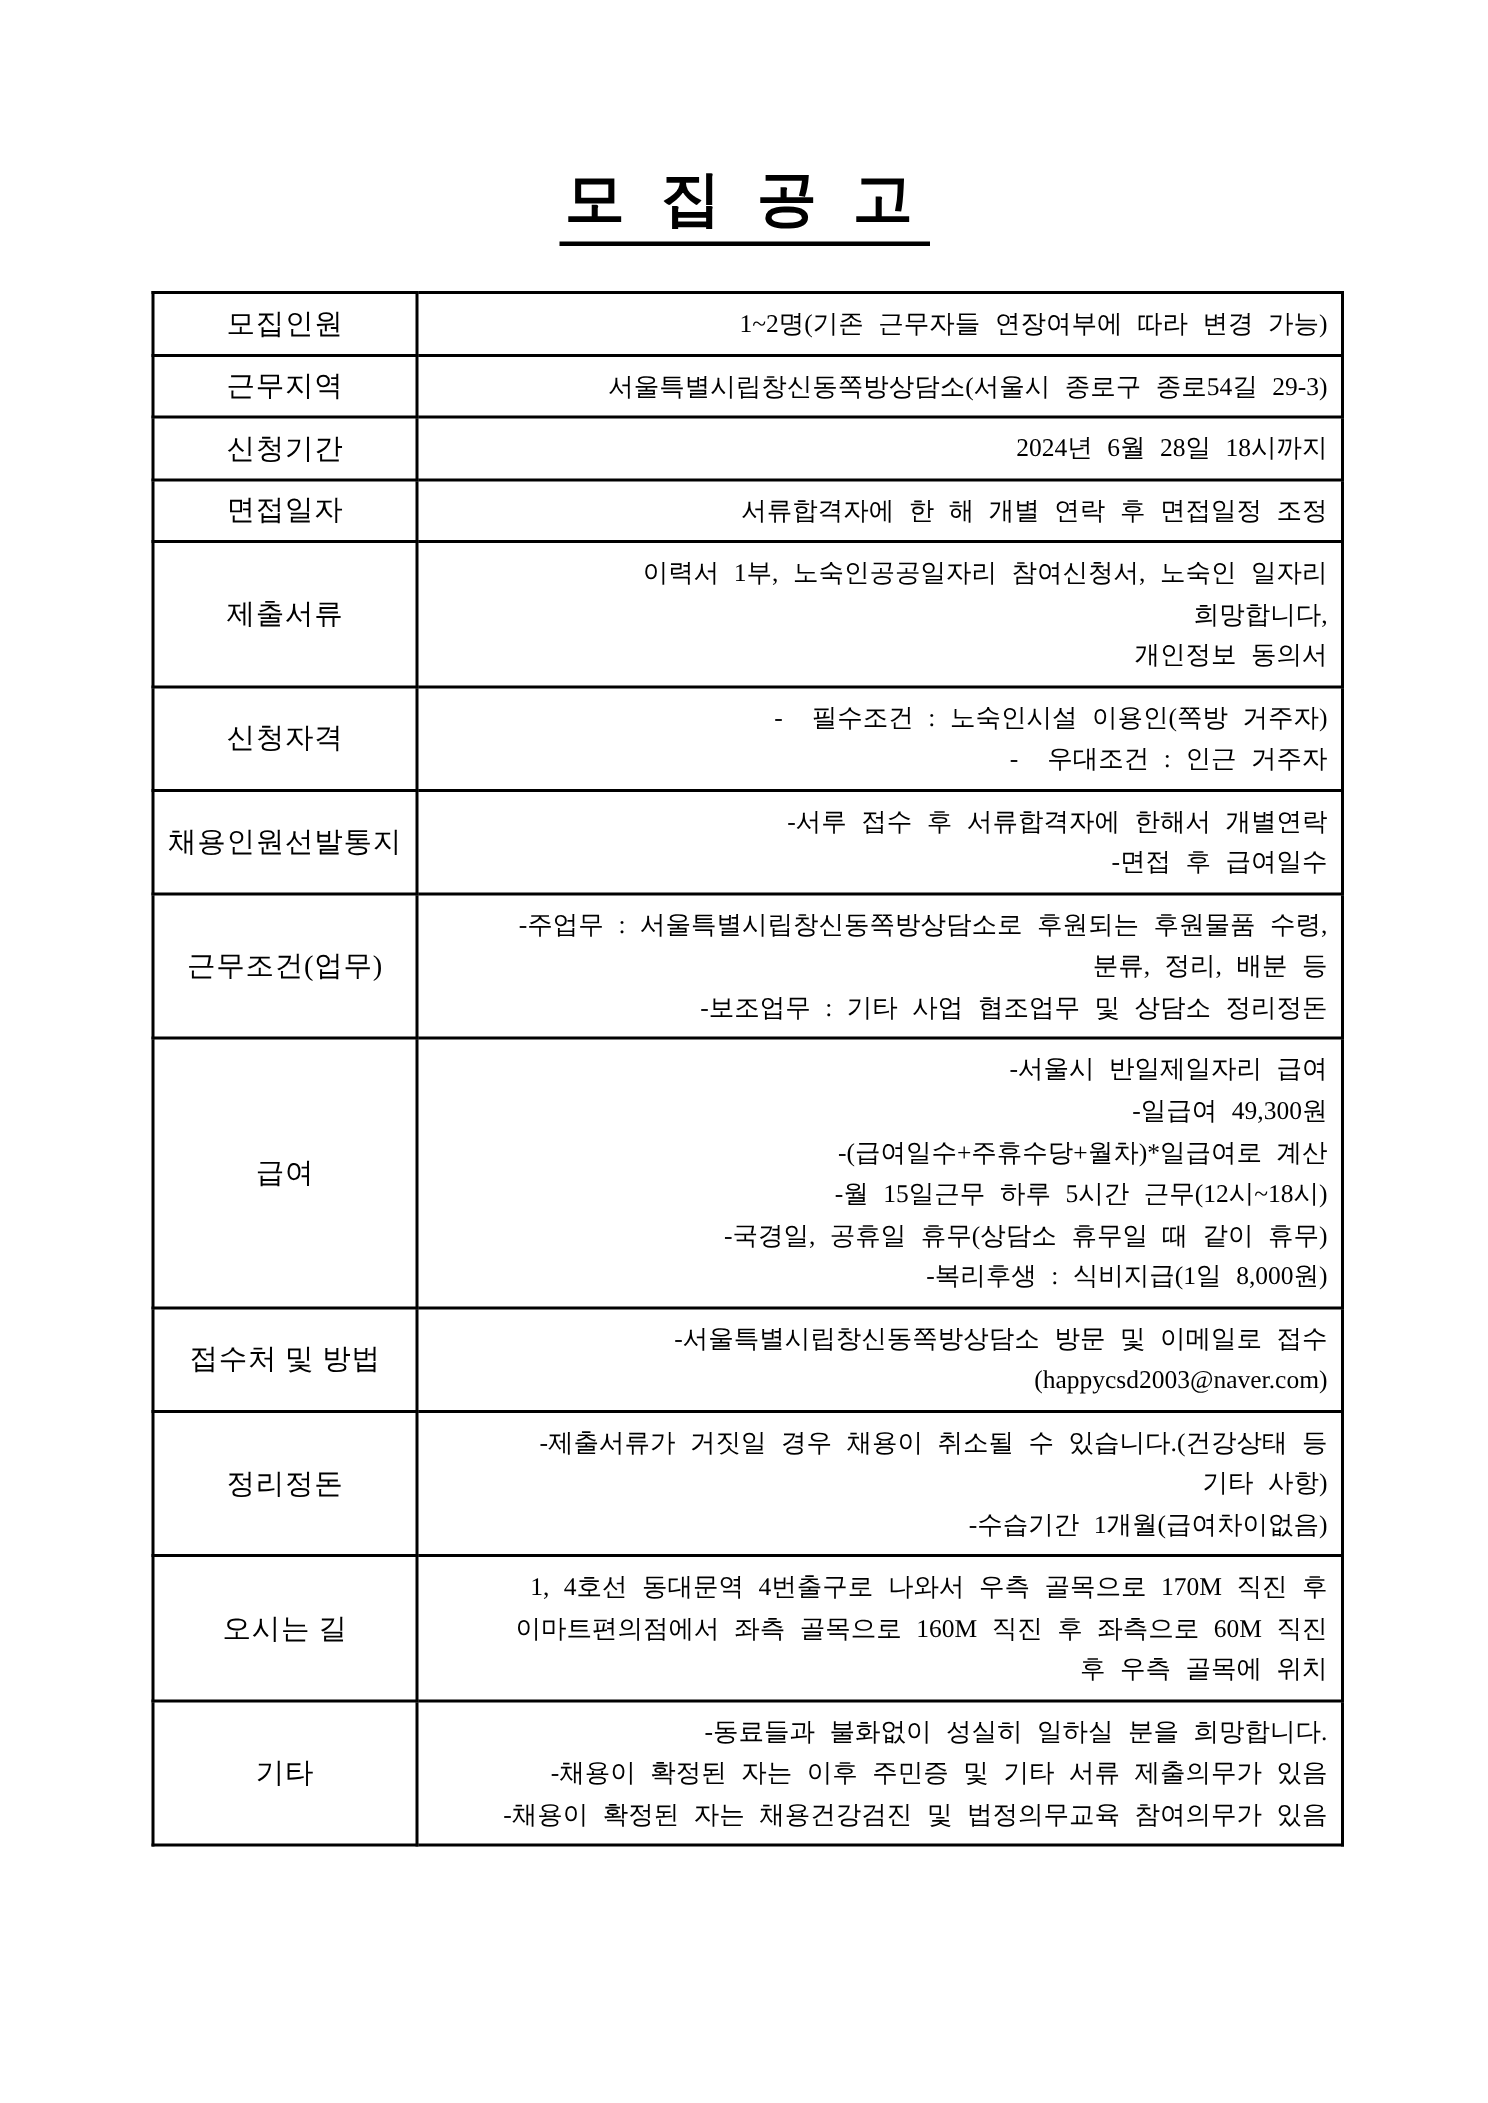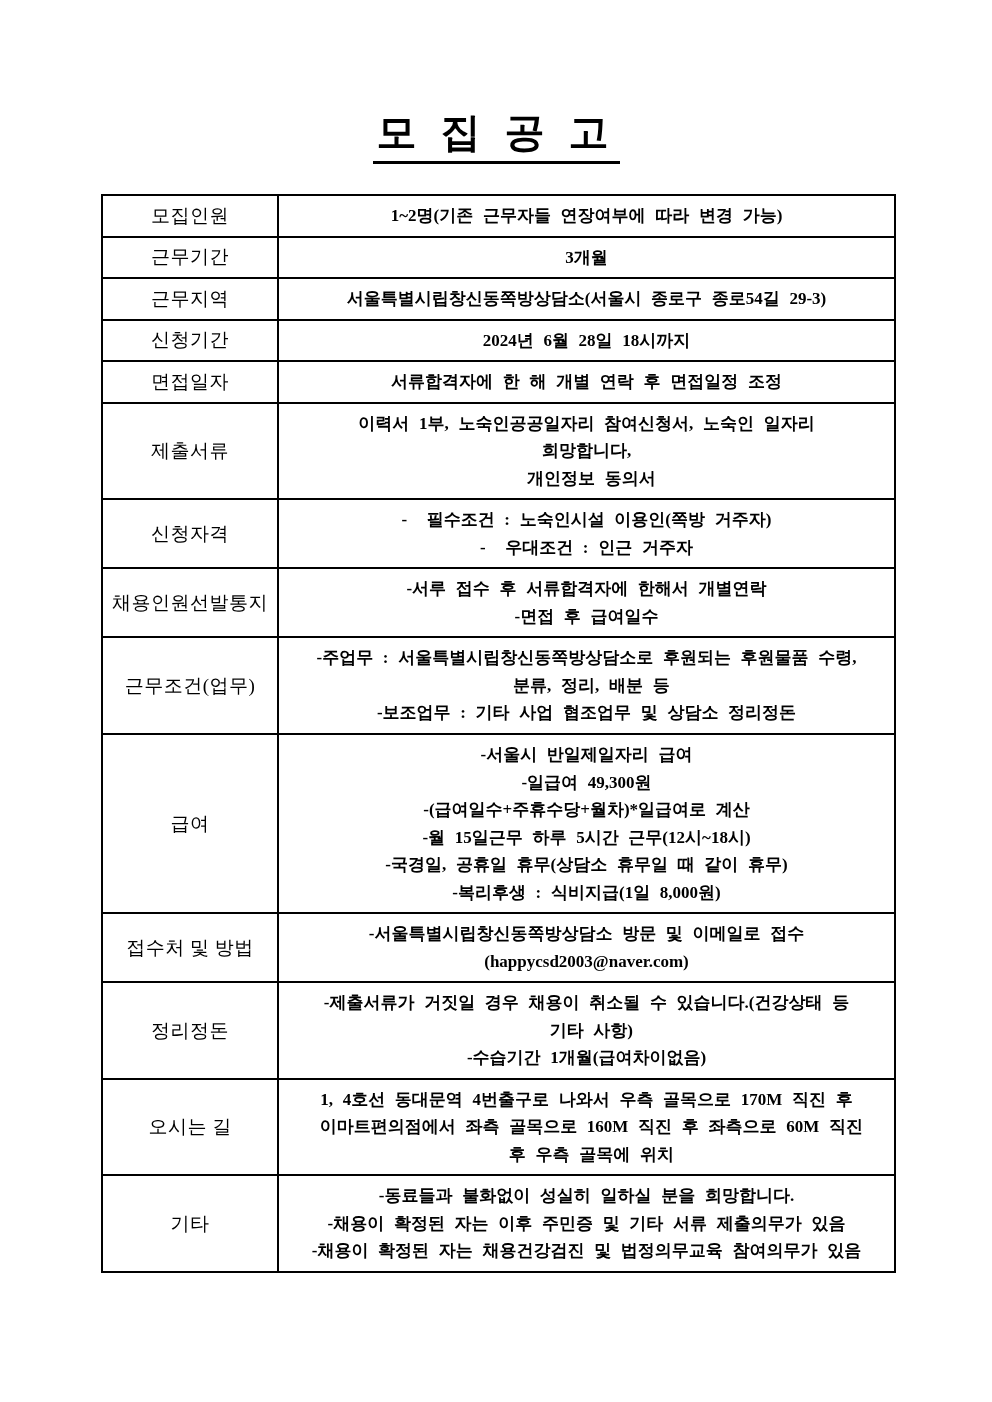--- a/index.html
+++ b/index.html
@@ -46,22 +46,21 @@
   td.label-cell {
     text-align: center;
     font-size: 19px;
     letter-spacing: 0.5px;
     padding: 4px 2px;
     white-space: pre-wrap;
   }
   td.content-cell {
     font-size: 17px;
     padding: 6px 9px;
-    text-align: center;
-    font-weight: bold;
+    text-align: right;
   }
   .content-line {
     line-height: 1.62;
     white-space: pre-wrap;
     word-spacing: 0.32em;
   }
 </style>
 </head>
 <body>
 
@@ -74,26 +73,20 @@
   <table class="notice">
     <colgroup>
       <col class="c-label">
       <col class="c-content">
     </colgroup>
     <tbody>
         <tr>
           <td class="label-cell">모집인원</td>
           <td class="content-cell">
             <div class="content-line">1~2명(기존 근무자들 연장여부에 따라 변경 가능)</div>
-          </td>
-        </tr>
-        <tr>
-          <td class="label-cell">근무기간</td>
-          <td class="content-cell">
-            <div class="content-line">3개월</div>
           </td>
         </tr>
         <tr>
           <td class="label-cell">근무지역</td>
           <td class="content-cell">
             <div class="content-line">서울특별시립창신동쪽방상담소(서울시 종로구 종로54길 29-3)</div>
           </td>
         </tr>
         <tr>
           <td class="label-cell">신청기간</td>

